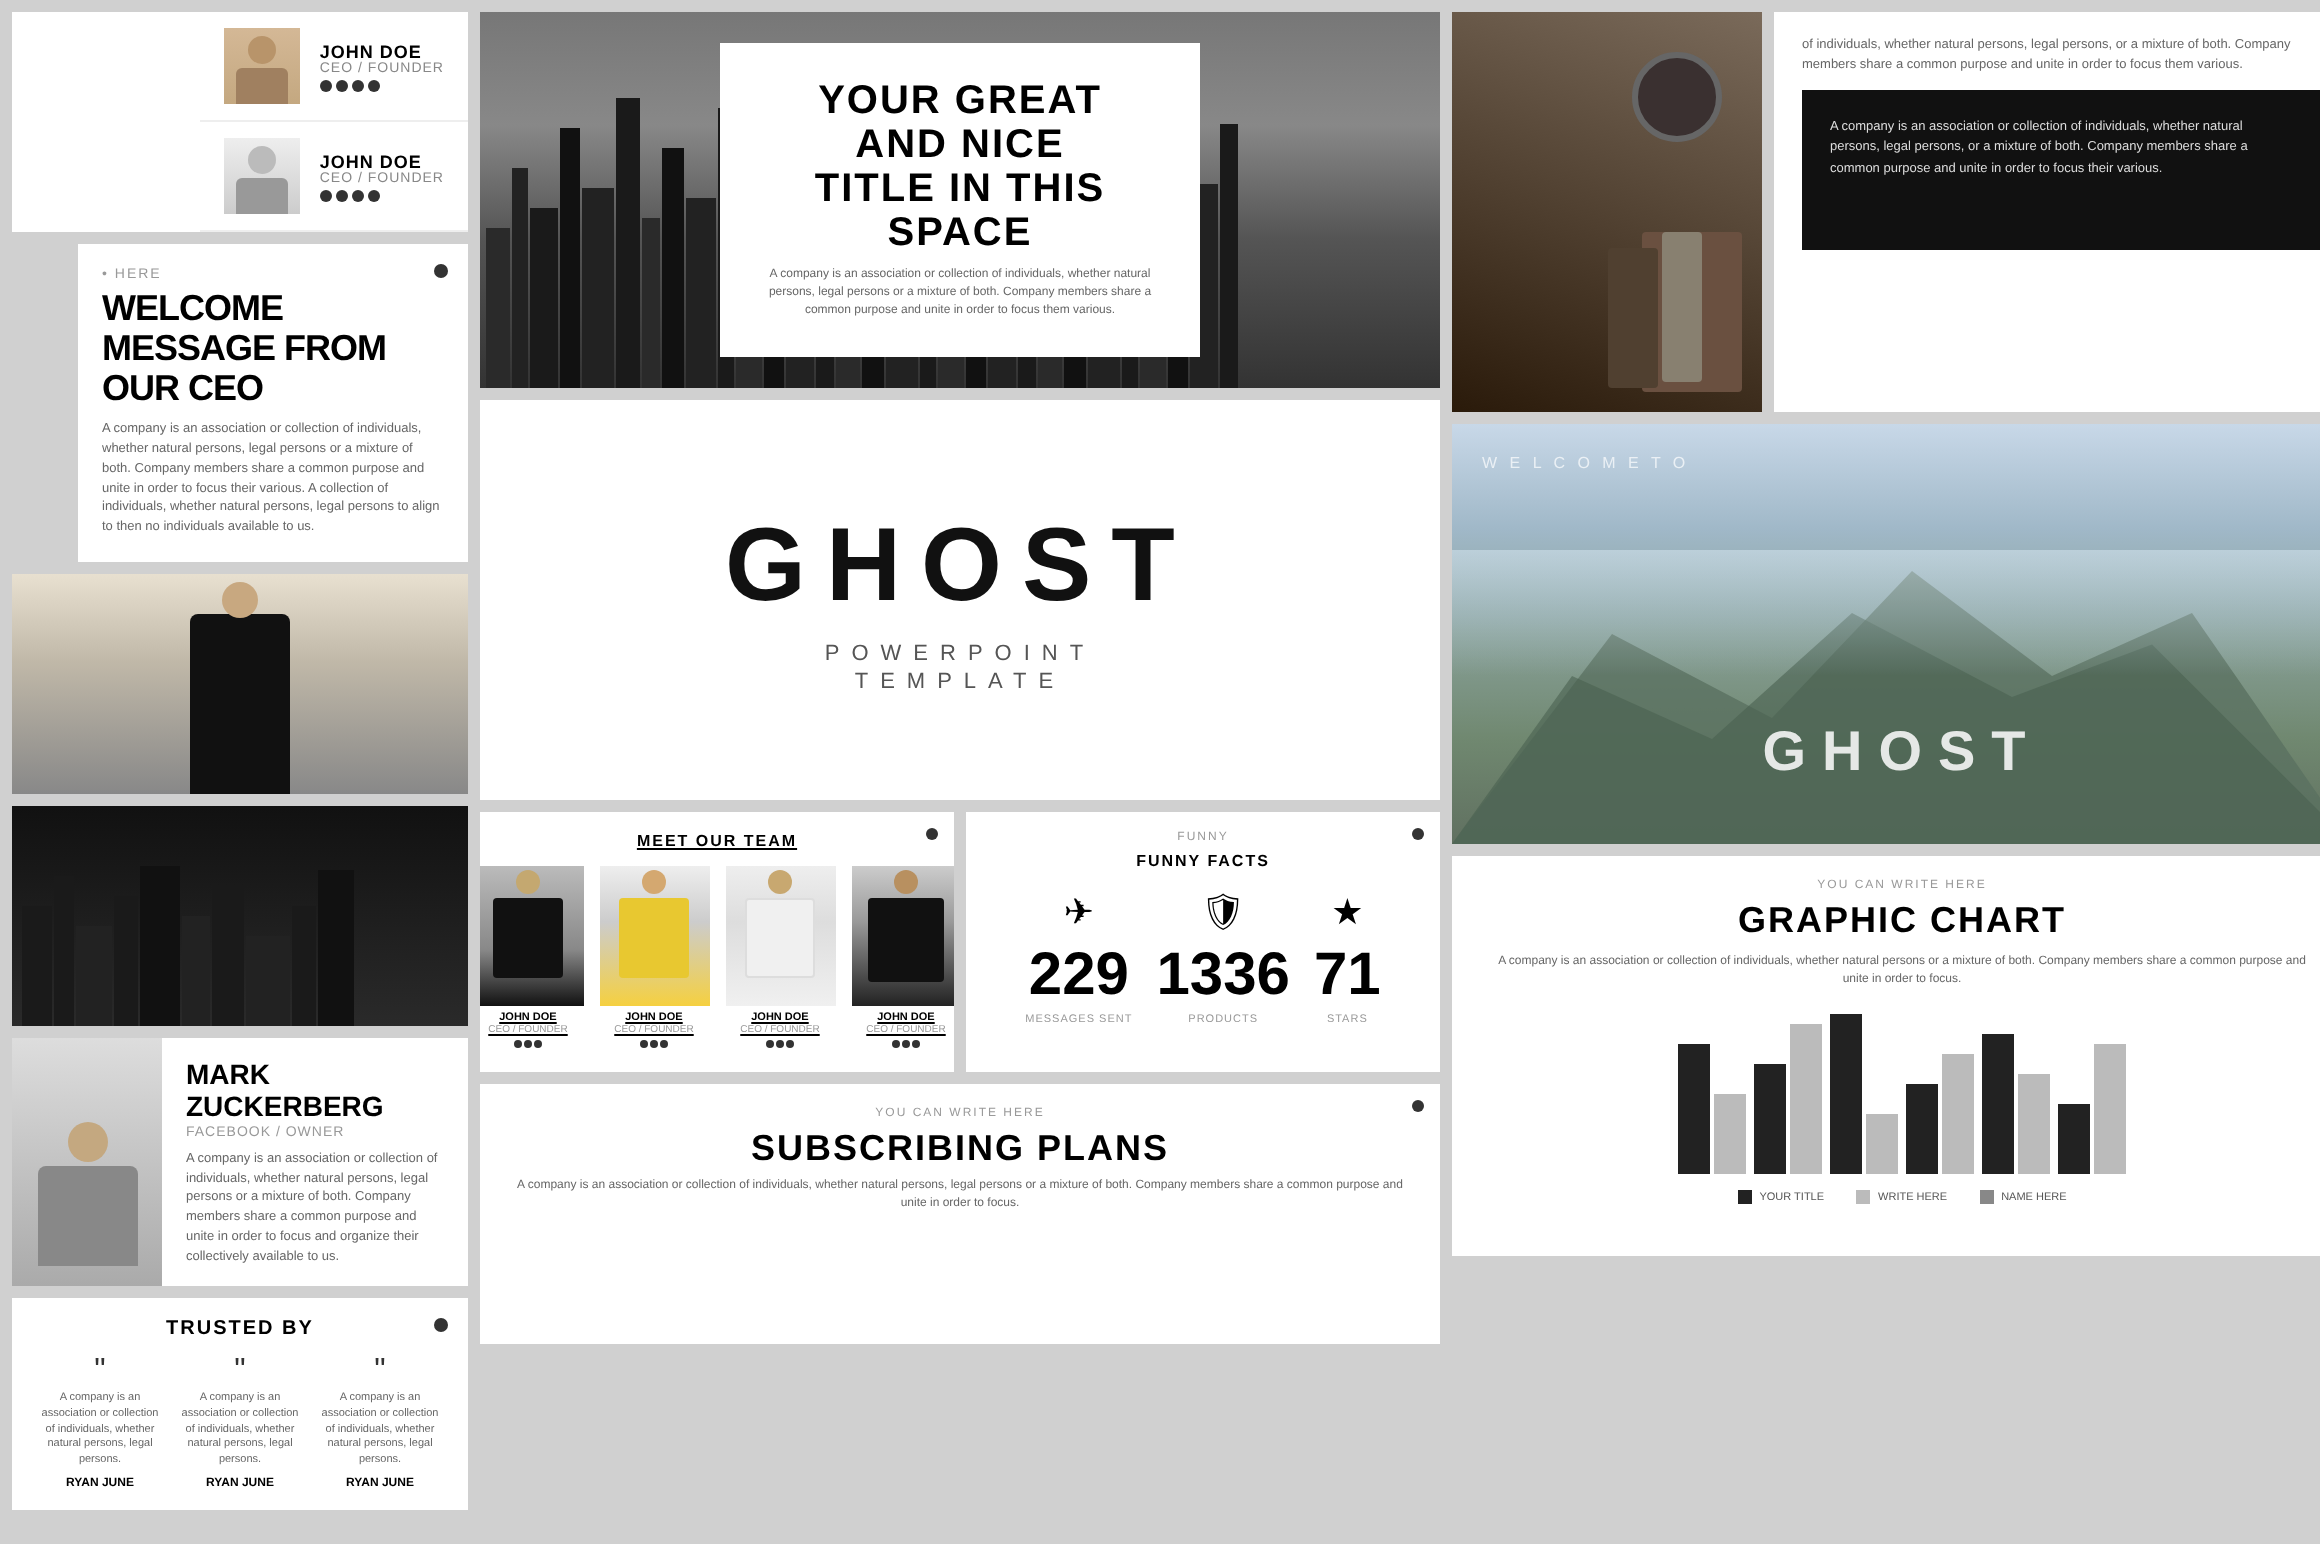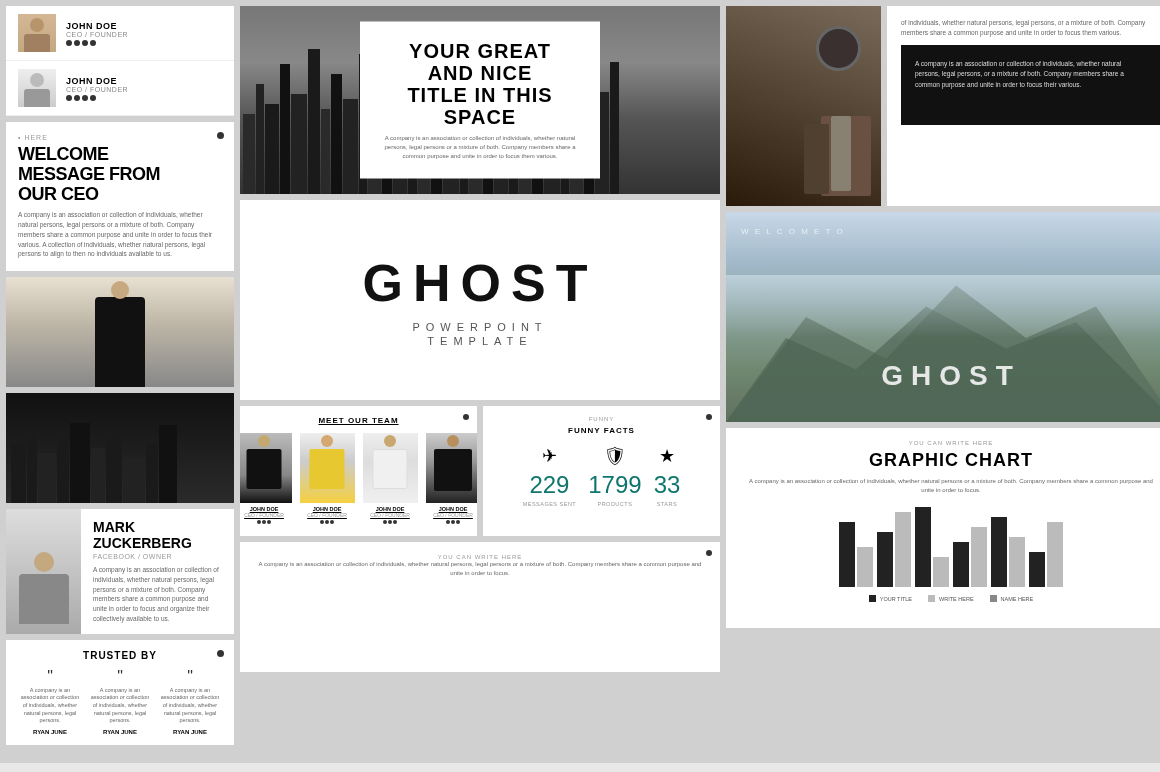--- a/index.html
+++ b/index.html
@@ -25,20 +25,21 @@
       display: flex;
       flex-direction: column;
       gap: 6px;
     }
 
     
     .card {
       background: #fff;
       overflow: hidden;
       position: relative;
+      align-items: flex-end;
     }
 
     
     .team-cards {
       display: flex;
       flex-direction: column;
     }
     .team-card {
       display: flex;
       align-items: center;
@@ -57,20 +58,21 @@
     .team-info { flex: 1; }
     .team-name { font-weight: bold; font-size: 9px; text-transform: uppercase; letter-spacing: 0.5px; }
     .team-role { font-size: 7px; color: #888; text-transform: uppercase; letter-spacing: 0.5px; }
     .team-stars { display: flex; gap: 2px; margin-top: 2px; }
     .star { width: 6px; height: 6px; background: #333; border-radius: 50%; }
 
     
     .welcome-card {
       padding: 12px;
       min-height: 120px;
+      margin-left: 33px;
     }
     .welcome-label { font-size: 7px; text-transform: uppercase; letter-spacing: 1px; color: #999; margin-bottom: 4px; }
     .welcome-title { font-size: 18px; font-weight: bold; text-transform: uppercase; letter-spacing: -0.5px; line-height: 1.1; margin-bottom: 6px; }
     .welcome-text { font-size: 6.5px; color: #666; line-height: 1.5; }
     .dot-indicator { position: absolute; top: 10px; right: 10px; width: 7px; height: 7px; background: #333; border-radius: 50%; }
     
     .dark-photo-card {
       height: 110px;
       background: #222;
       overflow: hidden;
@@ -164,21 +166,21 @@
     
     .funny-facts-card {
       padding: 10px;
       position: relative;
     }
     .facts-label { font-size: 6px; text-transform: uppercase; letter-spacing: 1px; color: #999; text-align: center; margin-bottom: 4px; }
     .facts-title { font-size: 8px; font-weight: bold; text-transform: uppercase; letter-spacing: 1px; text-align: center; margin-bottom: 10px; }
     .facts-icons { display: flex; gap: 12px; justify-content: center; align-items: flex-start; }
     .fact-item { text-align: center; }
     .fact-icon { font-size: 18px; margin-bottom: 4px; }
-    .fact-number { font-size: 24px; font-weight: 400; color: #0f766e; }
+    .fact-number { font-size: 30px; font-weight: 700; color: #000000; }
     .fact-label { font-size: 5.5px; color: #999; text-transform: uppercase; letter-spacing: 0.5px; margin-top: 2px; }
 
     
     .plans-card {
       padding: 12px;
       position: relative;
       min-height: 130px;
     }
     .plans-you-write { font-size: 6px; text-transform: uppercase; letter-spacing: 1px; color: #999; text-align: center; }
     .plans-title { font-size: 18px; font-weight: 900; text-transform: uppercase; letter-spacing: 1px; text-align: center; margin: 4px 0; }
@@ -516,36 +518,37 @@
         <div class="facts-label">FUNNY</div>
         <div class="facts-title">FUNNY FACTS</div>
         <div class="facts-icons">
           <div class="fact-item">
             <div class="fact-icon">✈</div>
             <div class="fact-number">229</div>
             <div class="fact-label">MESSAGES SENT</div>
           </div>
           <div class="fact-item">
             <div class="fact-icon">🛡</div>
-            <div class="fact-number">1799</div>
+            <div class="fact-number">1336</div>
             <div class="fact-label">PRODUCTS</div>
           </div>
           <div class="fact-item">
             <div class="fact-icon">★</div>
-            <div class="fact-number">33</div>
+            <div class="fact-number">71</div>
             <div class="fact-label">STARS</div>
           </div>
         </div>
       </div>
 
     </div>
 
     <div class="card plans-card" style="position:relative;">
       <div class="dot-top-right"></div>
       <div class="plans-you-write">YOU CAN WRITE HERE</div>
+      <div class="plans-title">SUBSCRIBING PLANS</div>
       <div class="plans-desc">A company is an association or collection of individuals, whether natural persons, legal persons or a mixture of both. Company members share a common purpose and unite in order to focus.</div>
     </div>
 
   </div>
 
   <div class="right-col">
 
     <div style="display:flex;gap:6px;height:200px;">
 
       <div style="width:155px;flex-shrink:0;background:linear-gradient(135deg,#8a7a6a 0%,#6a5a4a 40%,#3a2a1a 100%);overflow:hidden;position:relative;">

